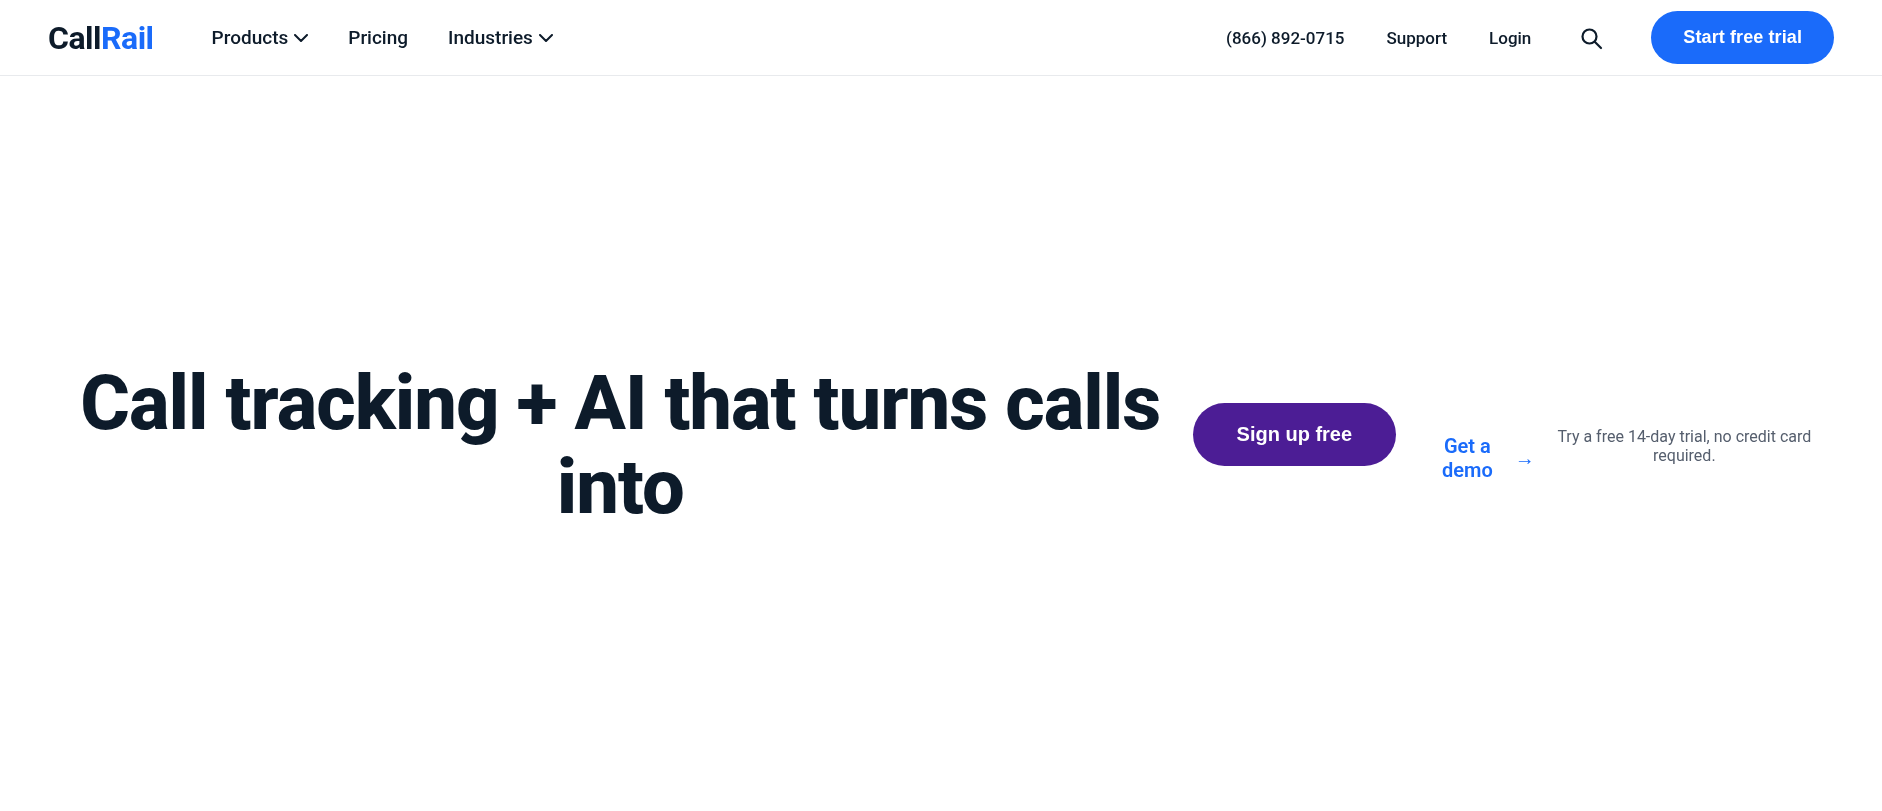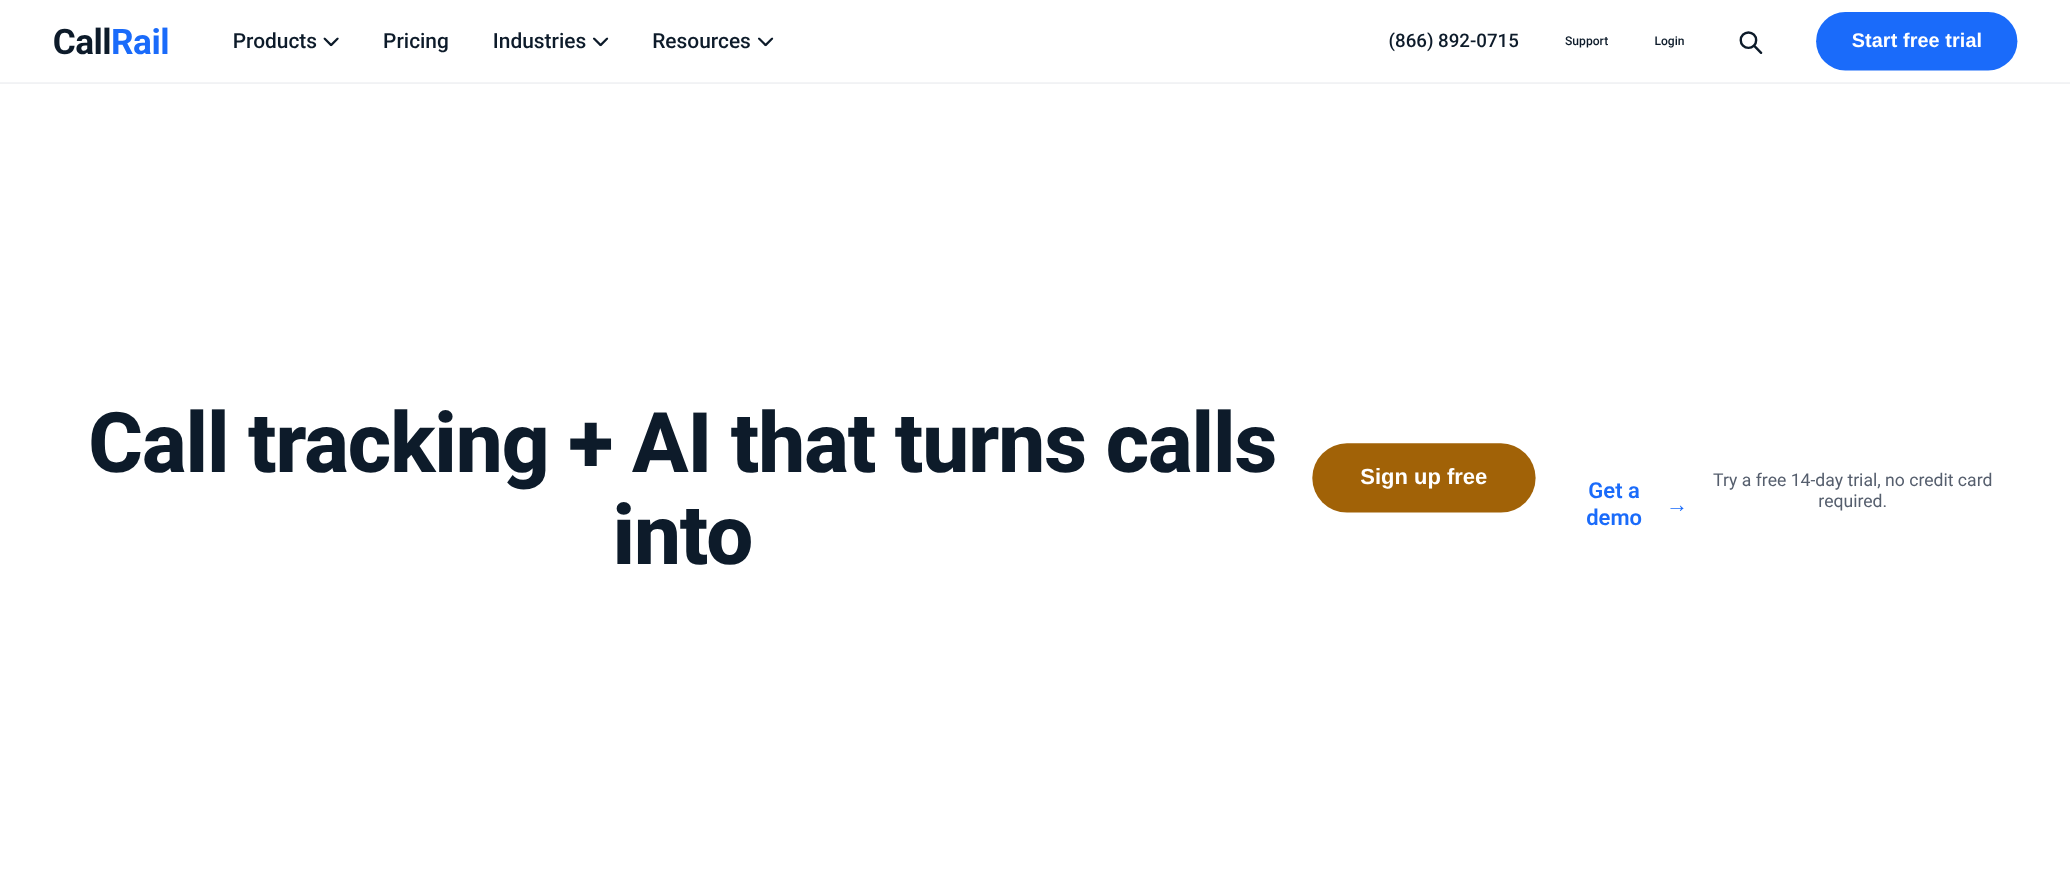--- a/index.html
+++ b/index.html
@@ -84,21 +84,21 @@
     }
 
     .phone-number {
       font-size: 17px;
       font-weight: 500;
       color: #0d1b2a;
       white-space: nowrap;
     }
 
     .support-link, .login-link {
-      font-size: 11px;
+      font-size: 17px;
       font-weight: 500;
       color: #0d1b2a;
       text-decoration: none;
       cursor: pointer;
     }
 
     .search-icon-btn {
       display: flex;
       align-items: center;
       justify-content: center;
@@ -147,21 +147,21 @@
     }
 
     .hero-actions {
       display: flex;
       align-items: center;
       gap: 32px;
       margin-bottom: 24px;
     }
 
     .signup-button {
-      background: #a16207;
+      background: #4c1d95;
       color: #ffffff;
       border: none;
       border-radius: 50px;
       padding: 20px 44px;
       font-size: 20px;
       font-weight: 700;
       cursor: pointer;
       white-space: nowrap;
     }
 
@@ -210,28 +210,20 @@
 
     <a class="nav-item" href="#">
       <span>Industries</span>
       <span class="chevron-icon">
         <svg width="14" height="8" viewBox="0 0 14 8" fill="none">
           <path d="M1 1L7 7L13 1" stroke="#0d1b2a" stroke-width="2" stroke-linecap="round" stroke-linejoin="round"></path>
         </svg>
       </span>
     </a>
 
-    <a class="nav-item" href="#">
-      <span>Resources</span>
-      <span class="chevron-icon">
-        <svg width="14" height="8" viewBox="0 0 14 8" fill="none">
-          <path d="M1 1L7 7L13 1" stroke="#0d1b2a" stroke-width="2" stroke-linecap="round" stroke-linejoin="round"></path>
-        </svg>
-      </span>
-    </a>
   </nav>
 
   <div class="nav-right">
     <span class="phone-number">(866) 892-0715</span>
     <a class="support-link" href="#">Support</a>
     <a class="login-link" href="#">Login</a>
     <div class="search-icon-btn">
       <svg width="24" height="24" viewBox="0 0 24 24" fill="none">
         <circle cx="10.5" cy="10.5" r="7" stroke="#0d1b2a" stroke-width="2.2"></circle>
         <line x1="16" y1="16" x2="22" y2="22" stroke="#0d1b2a" stroke-width="2.2" stroke-linecap="round"></line>

